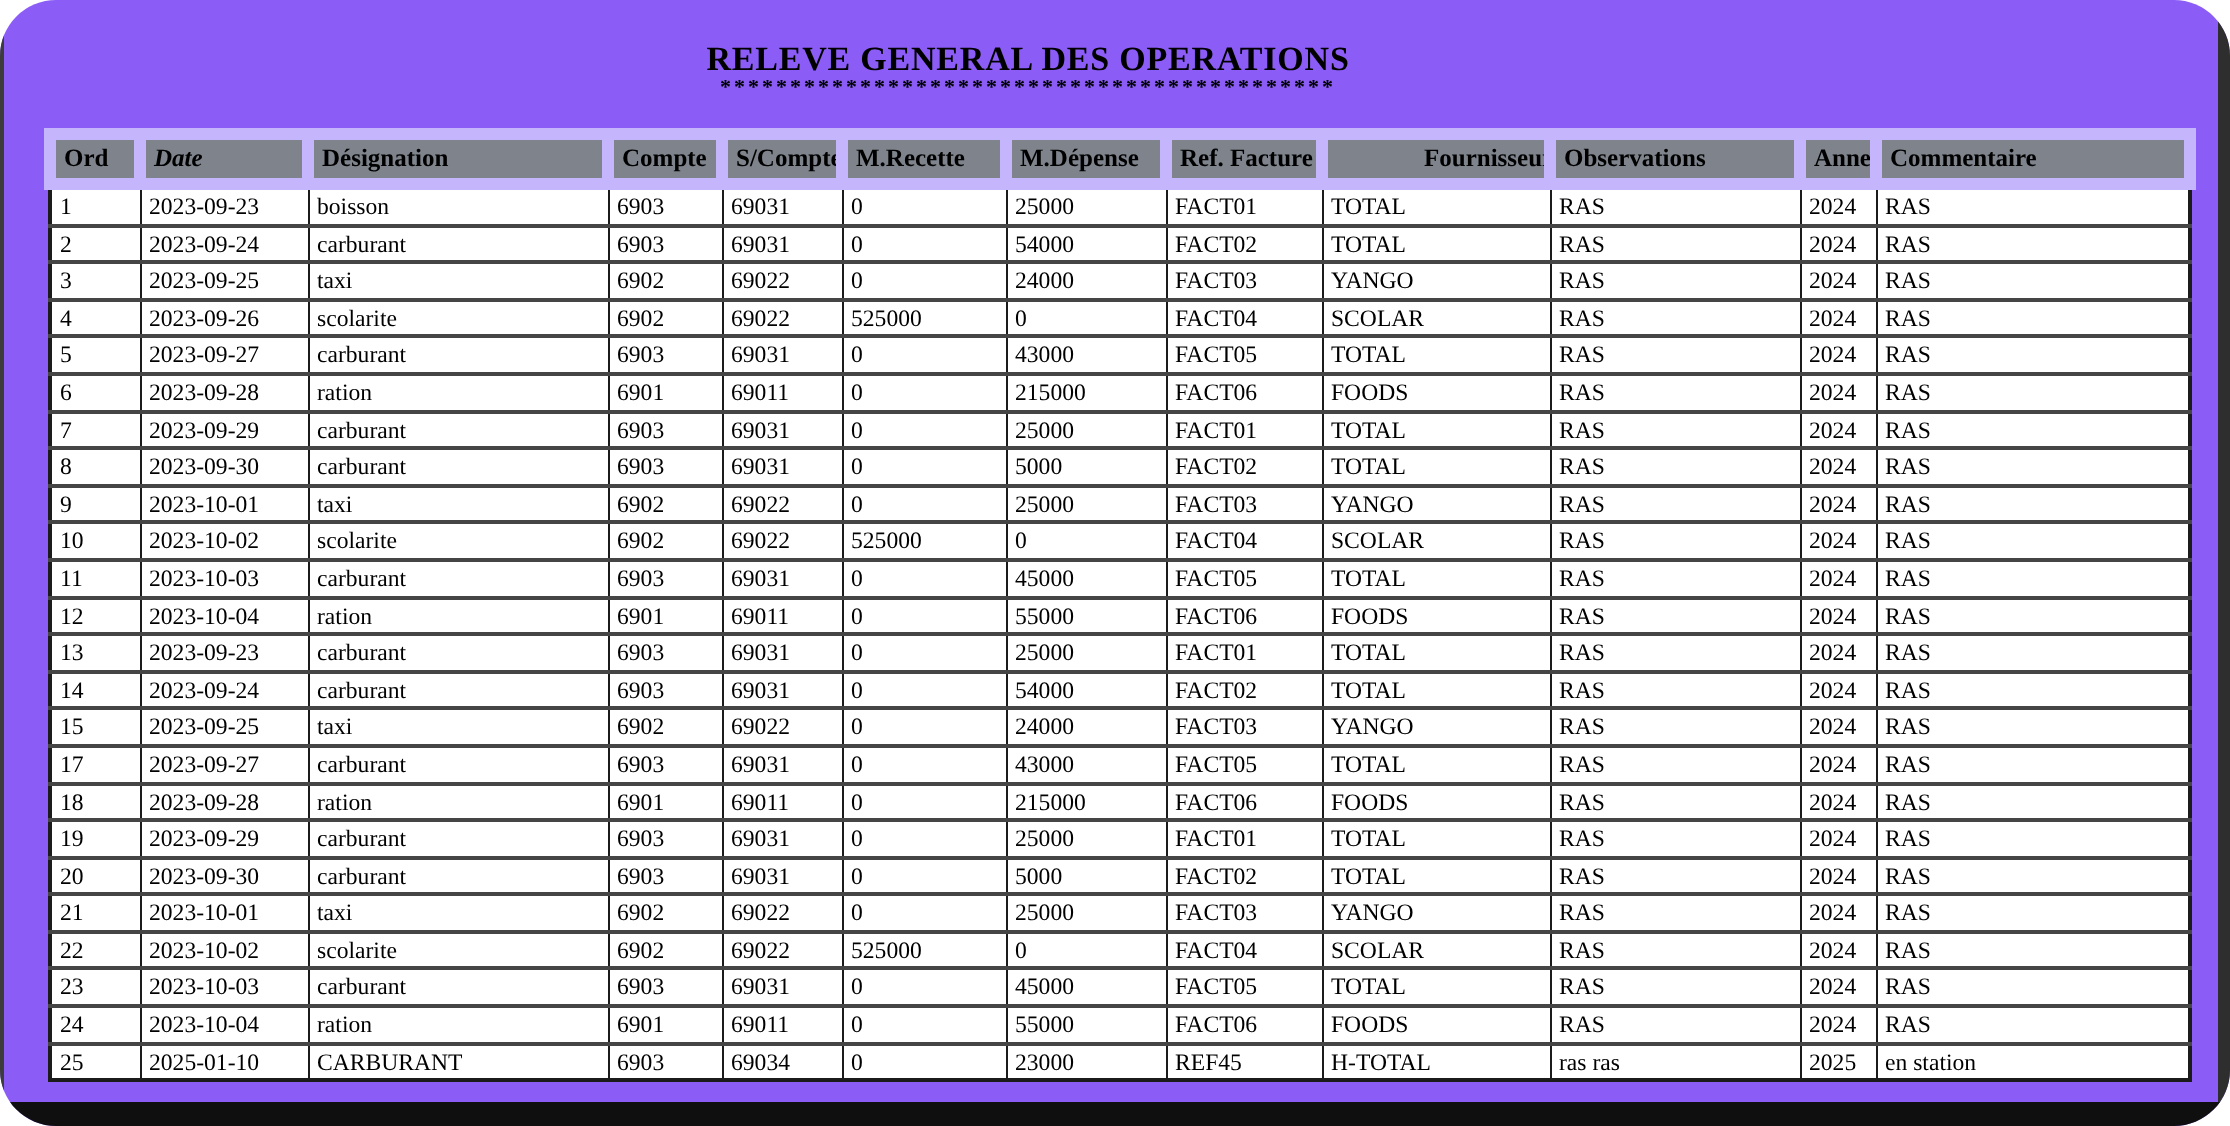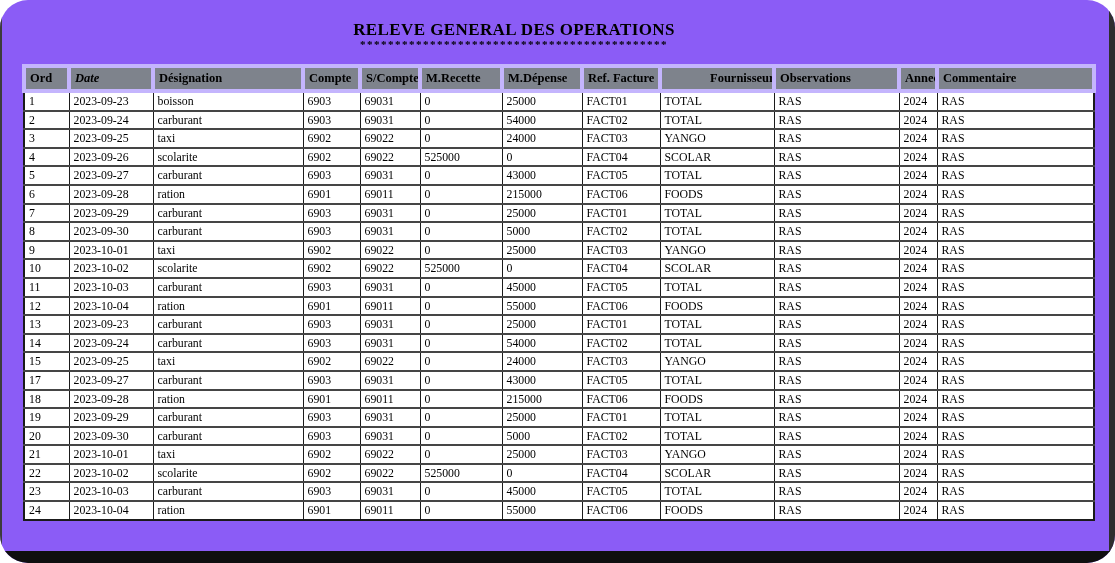--- a/index.html
+++ b/index.html
@@ -43,21 +43,21 @@
     position: absolute;
     top: 64px;
     left: 22px;
     width: 1070px;
     border-collapse: collapse;
     table-layout: fixed;
     border: 2px solid #1b1b1b;
   }
   table.ops th {
     background: #7e838c;
-    border: 4px solid #c4b5fd;
+    border: 6px solid #c4b5fd;
     font-size: 12.5px;
     font-weight: bold;
     text-align: left;
     padding: 0 4px;
     height: 25px;
     overflow: hidden;
     white-space: nowrap;
   }
   table.ops td {
     border: 1px solid #1b1b1b;
@@ -427,20 +427,34 @@
           <td>6901</td>
           <td>69011</td>
           <td>0</td>
           <td>55000</td>
           <td>FACT06</td>
           <td>FOODS</td>
           <td>RAS</td>
           <td>2024</td>
           <td>RAS</td>
         </tr>
+        <tr>
+          <td>25</td>
+          <td>2025-01-10</td>
+          <td>CARBURANT</td>
+          <td>6903</td>
+          <td>69034</td>
+          <td>0</td>
+          <td>23000</td>
+          <td>REF45</td>
+          <td>H-TOTAL</td>
+          <td>ras ras</td>
+          <td>2025</td>
+          <td>en station</td>
+        </tr>
       </tbody>
   </table>
 
   <div class="edge-left"></div>
   <div class="edge-right"></div>
   <div class="edge-bottom"></div>
 
 </div>
 
 </body></html>

